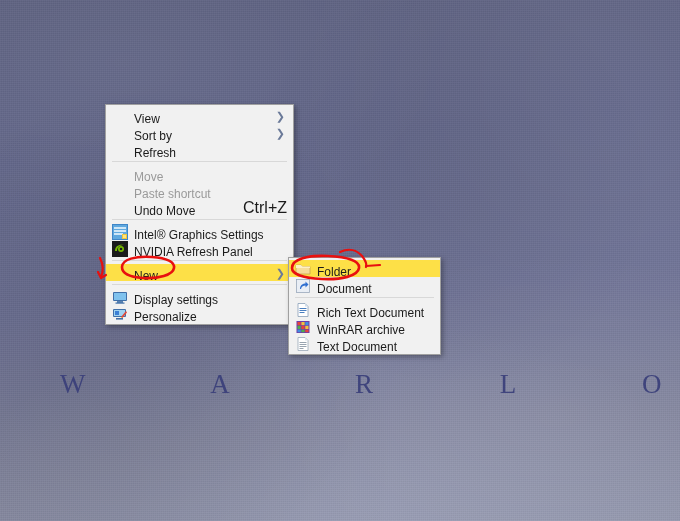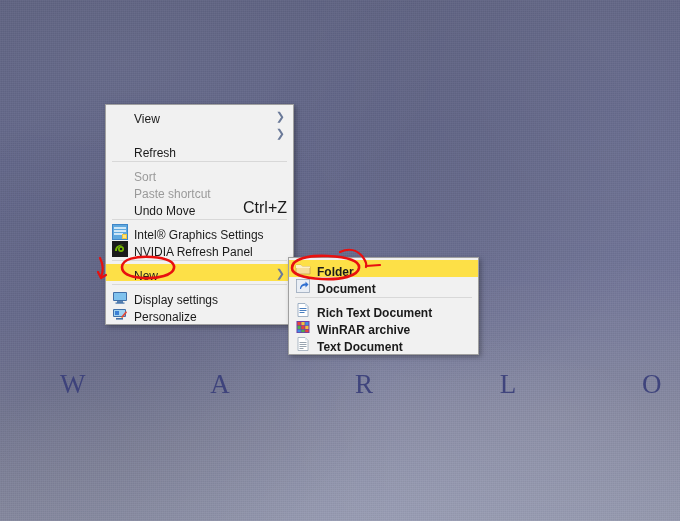--- a/index.html
+++ b/index.html
@@ -54,21 +54,21 @@
     position:absolute;
     background:#f1f1f1;
     border:1px solid #a0a0a0;
     box-shadow:2px 2px 5px rgba(0,0,0,0.30);
     font-size:12px;
     color:#1b1b1b;
     padding:2px 0;
     box-sizing:border-box;
   }
   #main-menu{left:105px;top:104px;width:189px;}
-  #sub-menu{left:288px;top:257px;width:191px;font-weight:bold;}
+  #sub-menu{left:288px;top:257px;width:153px;}
 
   .mi{
     position:relative;
     height:17px;
     line-height:17px;
     display:flex;
     align-items:center;
     padding:0 6px 0 0;
     white-space:nowrap;
   }
@@ -116,33 +116,34 @@
 <div class="menu" id="main-menu">
 
   <div class="mi">
     <span class="noico"></span>
     <span class="lbl">View</span>
     <span class="chev">❯</span>
   </div>
 
   <div class="mi">
     <span class="noico"></span>
+    <span class="lbl">Sort by</span>
     <span class="chev">❯</span>
   </div>
 
   <div class="mi">
     <span class="noico"></span>
     <span class="lbl">Refresh</span>
   </div>
 
   <div class="sep"></div>
 
   <div class="mi disabled">
     <span class="noico"></span>
-    <span class="lbl">Sort</span>
+    <span class="lbl">Move</span>
   </div>
 
   <div class="mi disabled">
     <span class="noico"></span>
     <span class="lbl">Paste shortcut</span>
   </div>
 
   <div class="mi">
     <span class="noico"></span>
     <span class="lbl">Undo Move</span>

